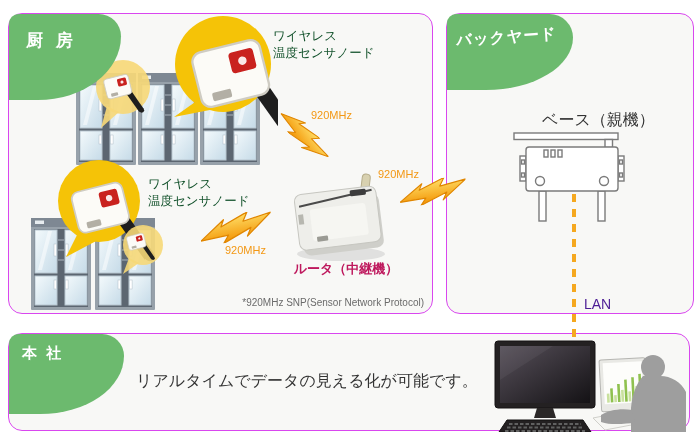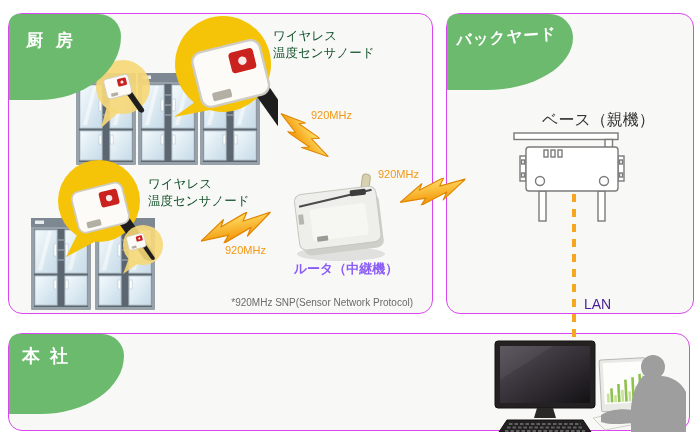--- a/index.html
+++ b/index.html
@@ -9,31 +9,31 @@
   .panel-kitchen{left:8px;top:13px;width:425px;height:301px;}
   .panel-backyard{left:446px;top:13px;width:248px;height:301px;}
   .panel-office{left:8px;top:333px;width:682px;height:98px;}
   .badge{position:absolute;left:0;top:0;background:#6CBA6E;color:#fff;font-weight:bold;z-index:3;}
   .badge-kitchen{width:112px;height:86px;border-radius:13px 30px 100% 0;}
   .badge-kitchen span{position:absolute;left:17px;top:15px;font-size:17px;letter-spacing:4px;white-space:nowrap;}
   .badge-backyard{width:126px;height:76px;border-radius:13px 34px 100% 0;}
   .badge-backyard span{position:absolute;left:9px;top:13px;font-size:15.5px;letter-spacing:1px;
         transform:rotate(-4deg);white-space:nowrap;}
   .badge-office{width:115px;height:80px;border-radius:13px 30px 100% 0;}
-  .badge-office .bl{position:absolute;left:13px;font-size:18px;letter-spacing:2.5px;white-space:nowrap;}
+  .badge-office .bl{position:absolute;left:13px;font-size:15px;letter-spacing:2.5px;white-space:nowrap;}
   .badge-office .bl1{top:10px;} .badge-office .bl2{top:30px;}
   .fridge{position:absolute;width:60px;height:92px;z-index:1;}
   .bubble{position:absolute;z-index:2;}
   .sensor-label{position:absolute;font-size:12.5px;line-height:17px;color:#14532d;font-weight:500;z-index:4;white-space:nowrap;}
   .freq{position:absolute;color:#F39814;font-size:11px;font-weight:400;z-index:5;white-space:nowrap;}
   .bolt{position:absolute;z-index:5;}
   .router{position:absolute;left:278px;top:158px;width:112px;height:92px;z-index:4;}
   .router-label{position:absolute;left:282px;top:246px;width:110px;text-align:center;
-        font-size:13px;font-weight:600;color:#8b5cf6;z-index:4;white-space:nowrap;}
-  .footnote{position:absolute;right:19px;bottom:5px;font-size:10px;color:#6b6b6b;}
+        font-size:13px;font-weight:600;color:#be185d;z-index:4;white-space:nowrap;}
+  .footnote{position:absolute;right:8px;bottom:5px;font-size:10px;color:#6b6b6b;}
   .base-label{position:absolute;left:83px;top:96px;width:100px;text-align:center;font-size:16px;color:#333;white-space:nowrap;margin-left:12px;}
   .base-unit{position:absolute;left:66px;top:115px;width:120px;height:100px;}
   .lan-line{position:absolute;left:572px;top:194px;width:4px;height:150px;z-index:6;
         background:repeating-linear-gradient(to bottom,#F5A81F 0 8px,transparent 8px 15px);}
   .lan-label{position:absolute;left:584px;top:296px;color:#4c1d95;font-size:14px;font-weight:500;z-index:6;}
   .office-message{position:absolute;left:127px;top:37px;font-size:16px;color:#333;font-weight:500;white-space:nowrap;}
   .workstation{position:absolute;left:484px;top:6px;width:196px;height:92px;}
 </style>
 </head>
 <body>
@@ -206,20 +206,21 @@
     </svg>
   </section>
 
   <div class="lan-line"></div>
   <span class="lan-label">LAN</span>
 
   <section class="panel panel-office">
     <div class="badge badge-office">
       <div class="bl bl1">本 社</div>
     </div>
+    <div class="office-message">リアルタイムでデータの見える化が可能です。</div>
 
     <svg class="workstation" viewBox="0 0 196 92">
 
       <g transform="translate(106,20) rotate(-3)">
         <rect x="0" y="0" width="46" height="52" rx="2" fill="#e9e9e5" stroke="#b6b6b2"></rect>
         <rect x="3.5" y="3.5" width="39" height="41" fill="#fdfdfb"></rect>
         <g>
           <rect x="6" y="34" width="2.6" height="9" fill="#c9e19e"></rect>
           <rect x="9.6" y="29" width="2.6" height="14" fill="#8fc14f"></rect>
           <rect x="13.2" y="36" width="2.6" height="7" fill="#c9e19e"></rect>

